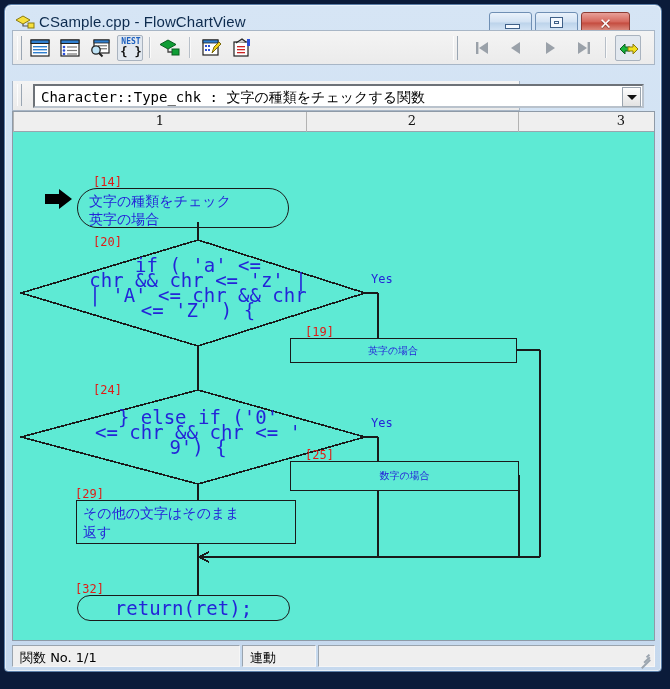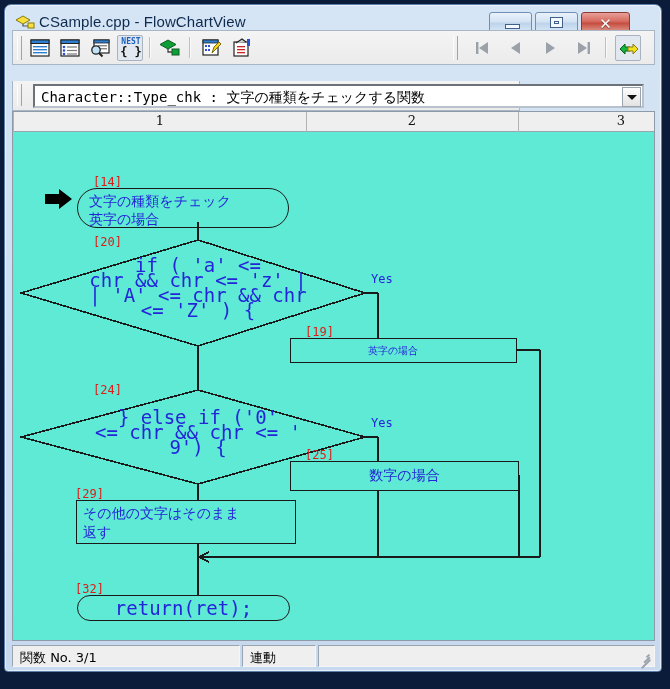--- a/index.html
+++ b/index.html
@@ -333,37 +333,37 @@
       <div class="node-text jp" style="left:277px;top:209px;width:206px;text-align:center;font-size:10px;line-height:19px;">英字の場合</div>
 
       <div class="lbl" style="left:80px;top:252px;">[24]</div>
       <div class="node-text" style="left:60px;top:278px;width:250px;text-align:center;line-height:15px;">} else if ('0'
 &lt;= chr &amp;&amp; chr &lt;= '
 9') {</div>
       <div class="yes" style="left:358px;top:284px;">Yes</div>
 
       <div class="lbl" style="left:292px;top:317px;">[25]</div>
       <div class="proc" style="left:277px;top:329px;width:229px;height:30px;"></div>
-      <div class="node-text jp" style="left:277px;top:334px;width:229px;text-align:center;font-size:14px;line-height:19px;">数字の場合</div>
+      <div class="node-text jp" style="left:277px;top:334px;width:229px;text-align:center;font-size:10px;line-height:19px;">数字の場合</div>
 
       <div class="lbl" style="left:62px;top:356px;">[29]</div>
       <div class="proc" style="left:63px;top:368px;width:220px;height:44px;"></div>
       <div class="node-text jp" style="left:70px;top:372px;width:212px;text-align:left;font-size:14px;line-height:19px;">その他の文字はそのまま
 返す</div>
 
       <div class="lbl" style="left:62px;top:451px;">[32]</div>
       <div class="term" style="left:64px;top:463px;width:213px;height:26px;border-radius:14px;"></div>
       <div class="node-text" style="left:64px;top:467px;width:213px;text-align:center;font-size:19px;line-height:18px;">return(ret);</div>
 
     </div>
   </div>
 
   <div id="status">
     <div class="sbox" style="left:0;width:228px;">
-      <div class="stext">関数 No. 3/1</div>
+      <div class="stext">関数 No. 1/1</div>
     </div>
     <div class="sbox" style="left:230px;width:74px;">
       <div class="stext">連動</div>
     </div>
     <div class="sbox" style="left:306px;width:337px;">
       <div class="stext"></div>
     </div>
     <div id="grip-res">
       <div class="gl" style="width:12px;left:1px;top:11px;"></div>
       <div class="gl" style="width:8px;left:4px;top:7px;"></div>

